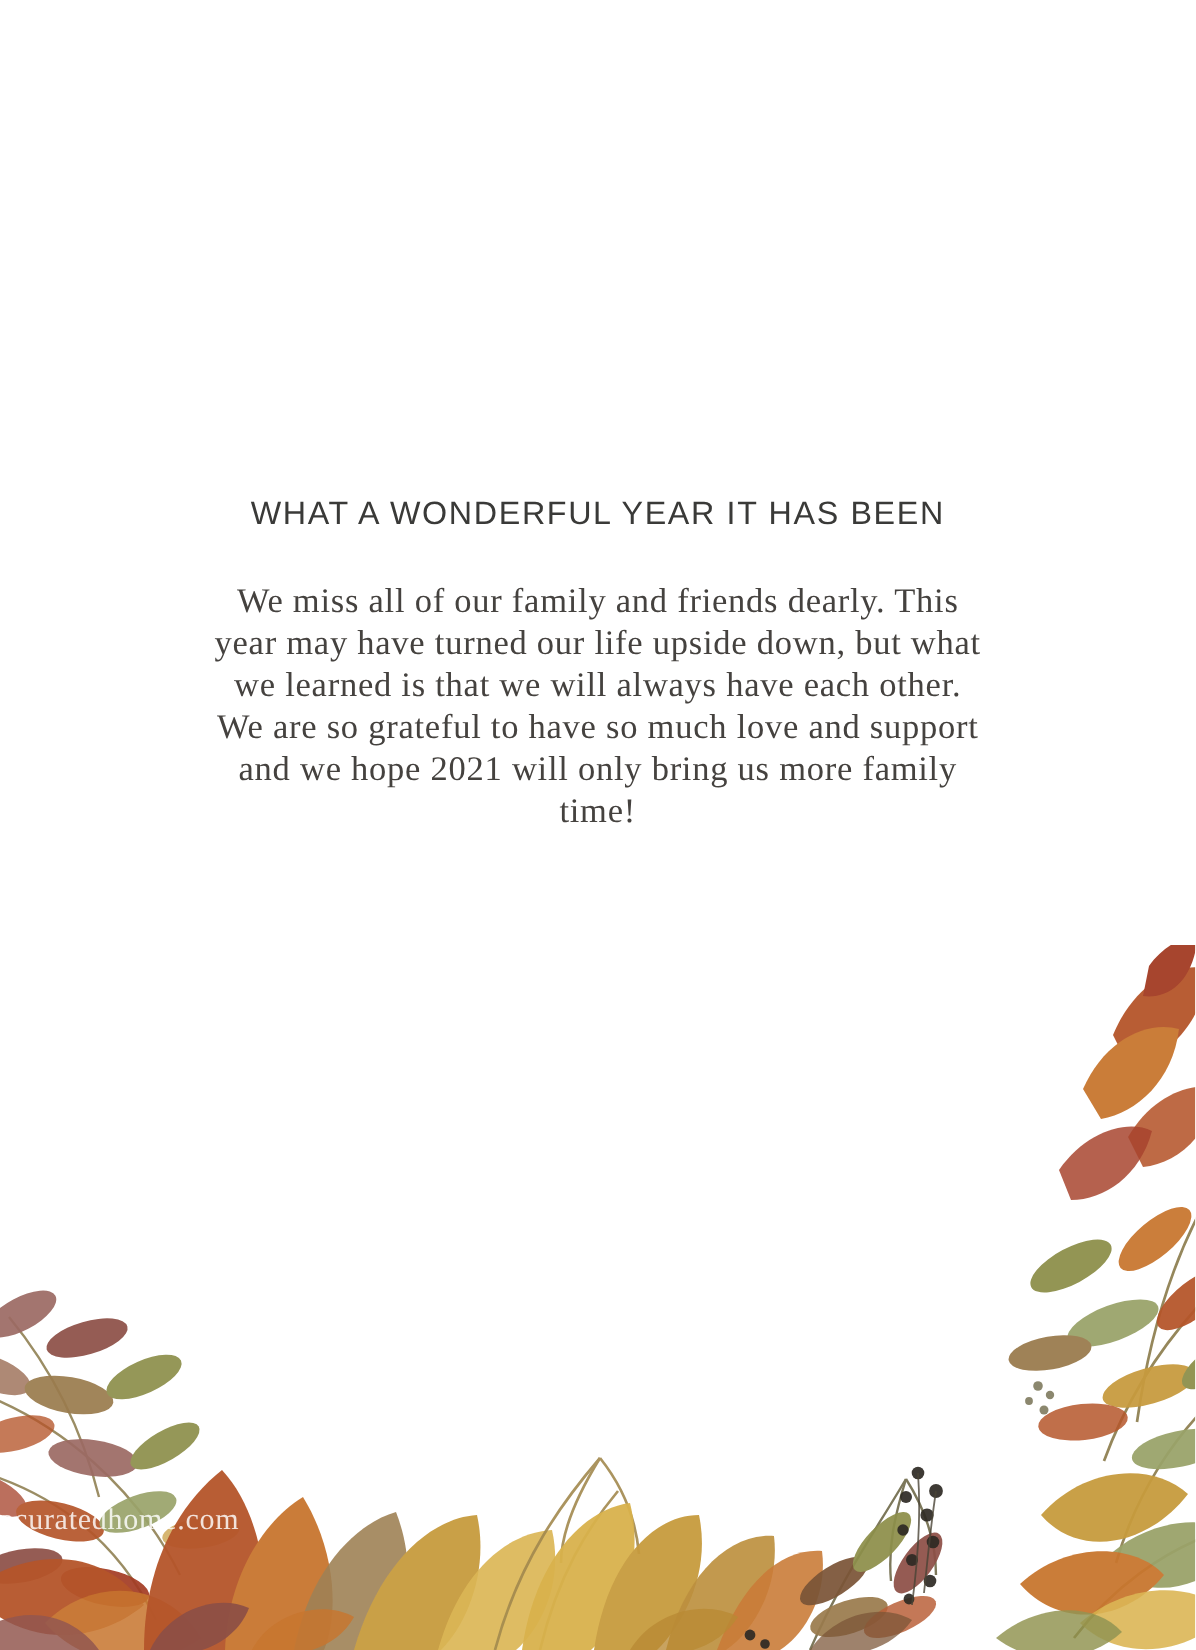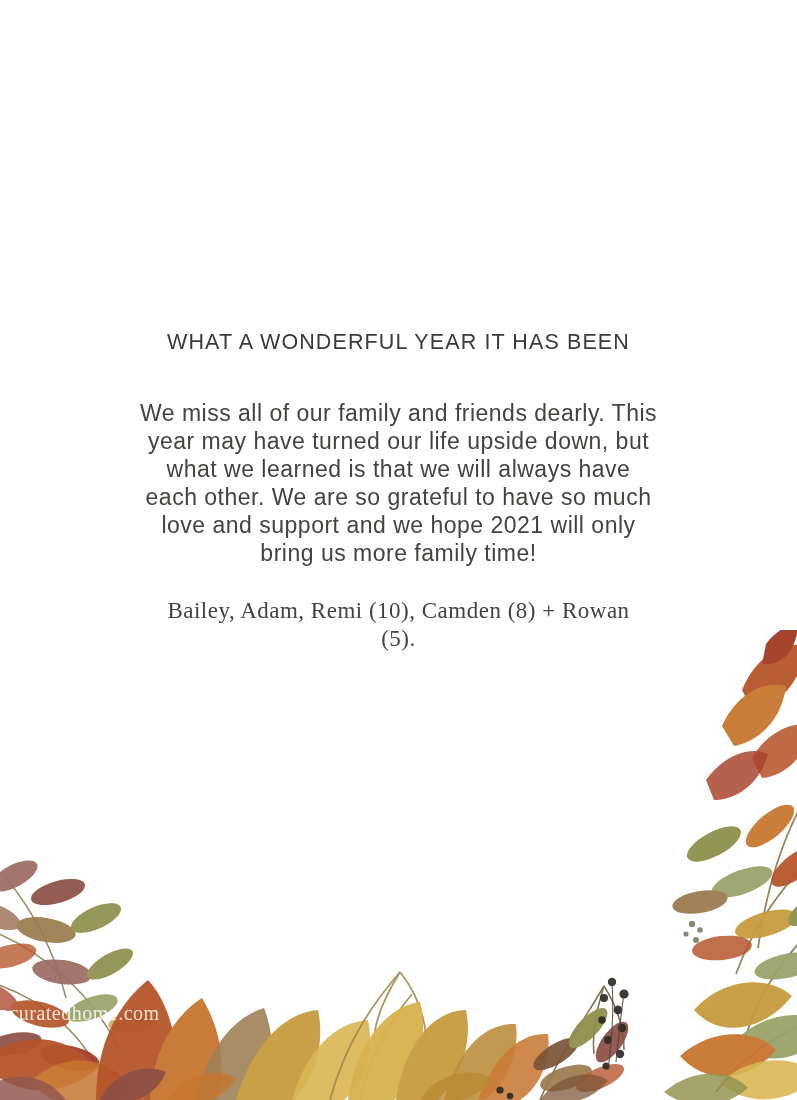--- a/index.html
+++ b/index.html
@@ -24,25 +24,25 @@
     width: 797px;
     text-align: center;
     z-index: 5;
   }
   .headline {
     font-family: "Liberation Sans", sans-serif;
     font-size: 21.5px;
     letter-spacing: 1.1px;
     color: #3a3a38;
     font-weight: 400;
-    margin: 0 0 44px 0;
+    margin: 0 0 32px 0;
     text-transform: uppercase;
   }
   .body-copy {
-    font-family: Liberation Sans, sans-serif;
+    font-family: Liberation Serif, serif;
     font-size: 23px;
     line-height: 28px;
     color: #45423f;
     margin: 0 auto;
     width: 520px;
     letter-spacing: 0.5px;
   }
   .signature {
     font-family: "Liberation Serif", serif;
     font-size: 23px;
@@ -228,18 +228,17 @@
         <path d="M168,470 C 180,446 214,436 236,448 C 224,470 194,478 168,470 Z" fill="#c8762f" opacity="0.9"></path>
         <path d="M420,470 C 436,444 470,436 492,448 C 478,470 448,478 420,470 Z" fill="#b98a34" opacity="0.85"></path>
         <path d="M540,470 C 556,446 588,438 608,450 C 594,470 566,478 540,470 Z" fill="#7b5537" opacity="0.8"></path>
       </g>
     </svg>
   </div>
 
   <div class="content">
     <h1 class="headline">WHAT A WONDERFUL YEAR IT HAS BEEN</h1>
     <p class="body-copy">We miss all of our family and friends dearly. This year may have turned our life upside down, but what we learned is that we will always have each other. We are so grateful to have so much love and support and we hope 2021 will only bring us more family time!</p>
-    <p class="signature">Bailey, Adam, Remi (10), Camden (8) + Rowan (5).</p>
   </div>
 
   <div class="watermark">acuratedhome.com</div>
 
 </div>
 
 </body></html>

